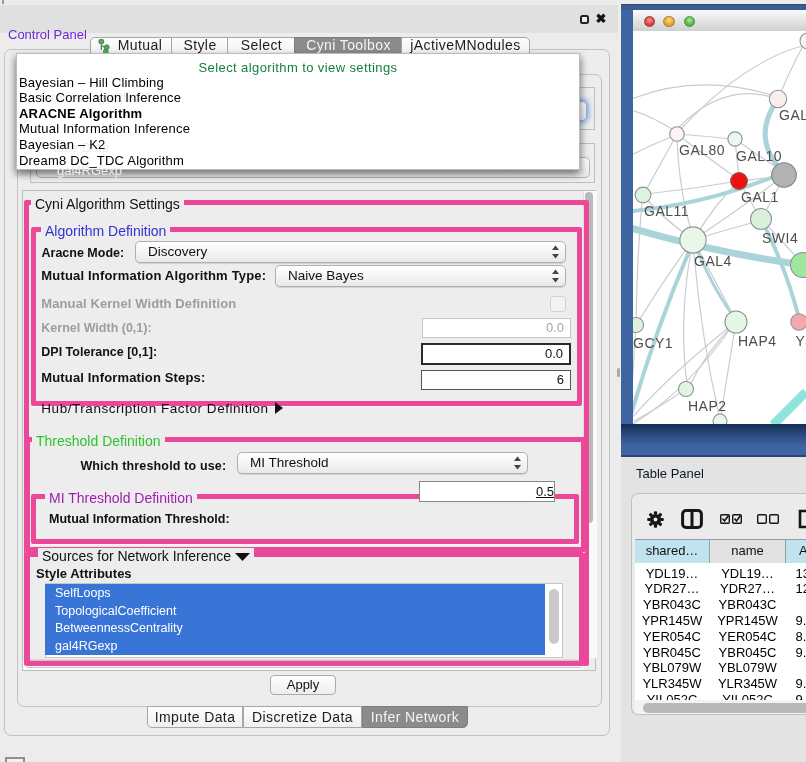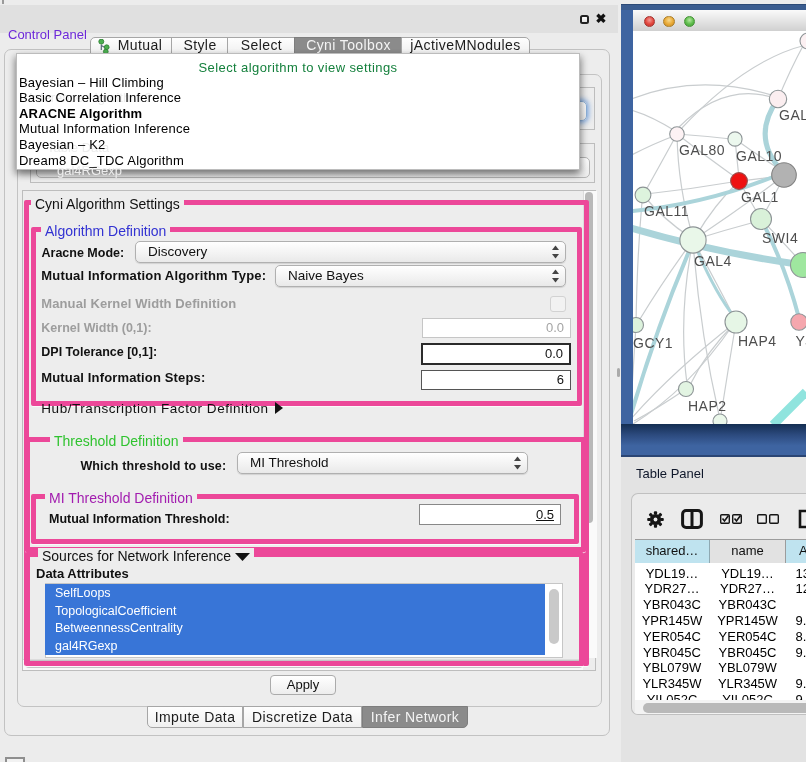--- a/index.html
+++ b/index.html
@@ -106,46 +106,46 @@
 
 <div class="lbl abs" style="left:41.3px;top:371px;font-size:13px;letter-spacing:0.15px;text-align:right;">Mutual Information Steps:</div>
 <div class="tfield" style="left:421px;top:370px;width:142px;height:18px;border:1px solid #555;line-height:18px;padding-right:6px;">6</div>
 
 <div class="abs" style="left:41.3px;top:401px;font-size:13.5px;letter-spacing:0.55px;color:#111;">Hub/Transcription Factor Definition</div>
 <svg class="abs" style="left:274px;top:402px;" width="9" height="12" viewBox="0 0 9 12">
     <path d="M1 0 L9 6 L1 12 Z" fill="#111"></path>
   </svg>
 
 <div class="tbox" style="left:25px;top:437px;width:551px;height:105px;">
-  <span class="bt" style="color:#2fc32f;left:20px;">Threshold Definition</span>
+  <span class="bt" style="color:#2fc32f;left:2px;">Threshold Definition</span>
 </div>
 
 <div class="lbl abs" style="left:80.4px;top:459px;letter-spacing:0.15px;">Which threshold to use:</div>
 <div class="combo" style="left:237px;top:452px;width:289px;">
   <span class="ctext">MI Threshold</span>
   <svg width="9" height="14" viewBox="0 0 9 14">
       <path d="M4.5 0.5 L8 5 L1 5 Z" fill="#444"></path>
       <path d="M4.5 13.5 L8 9 L1 9 Z" fill="#444"></path>
     </svg>
 </div>
 
 <div class="tbox" style="left:31px;top:494px;width:538px;height:40px;">
   <span class="bt" style="color:#a21caf;left:9px;">MI Threshold Definition</span>
 </div>
 
 <div class="lbl abs" style="left:49px;top:512px;">Mutual Information Threshold:</div>
-<div class="tfield" style="left:419px;top:504px;width:134px;height:19px;border:1px solid #888;line-height:19px;padding-right:6px;text-decoration:underline;">0.5</div>
+<div class="tfield" style="left:419px;top:481px;width:134px;height:19px;border:1px solid #888;line-height:19px;text-decoration:underline;">0.5</div>
 
 <div class="tbox" style="left:25px;top:552px;width:549px;height:104px;">
   <span class="bt" style="color:#111;left:8px;">Sources for Network Inference <svg width="15" height="9" viewBox="0 0 15 9" style="vertical-align:0px;">
         <path d="M0 1 L15 1 L7.5 9 Z" fill="#111"></path>
       </svg></span>
 </div>
 
-<div class="lbl abs" style="left:36px;top:567px;font-size:13px;">Data Attributes</div>
+<div class="lbl abs" style="left:36px;top:567px;font-size:13px;">Style Attributes</div>
 
 <div class="abs" style="left:45px;top:583px;width:516px;height:73px;background:#fff;border:1px solid #c6c6c6;"></div>
 <div class="abs" style="left:45px;top:584px;width:500px;height:71px;background:#3875d7;"></div>
 <div class="abs" style="left:55px;top:585px;width:300px;font-size:12.5px;color:#fff;line-height:17.6px;">SelfLoops<br>TopologicalCoefficient<br>BetweennessCentrality<br>gal4RGexp</div>
 <div class="abs" style="left:549px;top:589px;width:10px;height:55px;background:#c9c9c9;border-radius:5px;"></div>
 
 <div class="abs" style="left:270px;top:675px;width:64px;height:18px;border:1px solid #ababab;border-radius:4px;background:linear-gradient(#ffffff,#ededed);font-size:13px;color:#111;text-align:center;line-height:18px;">Apply</div>
 
 <div class="tab" style="left:147px;top:706px;width:94px;height:20px;line-height:20px;border-radius:0 0 0 5px;">Impute Data</div>
 <div class="tab" style="left:243px;top:706px;width:117px;height:20px;line-height:20px;">Discretize Data</div>

